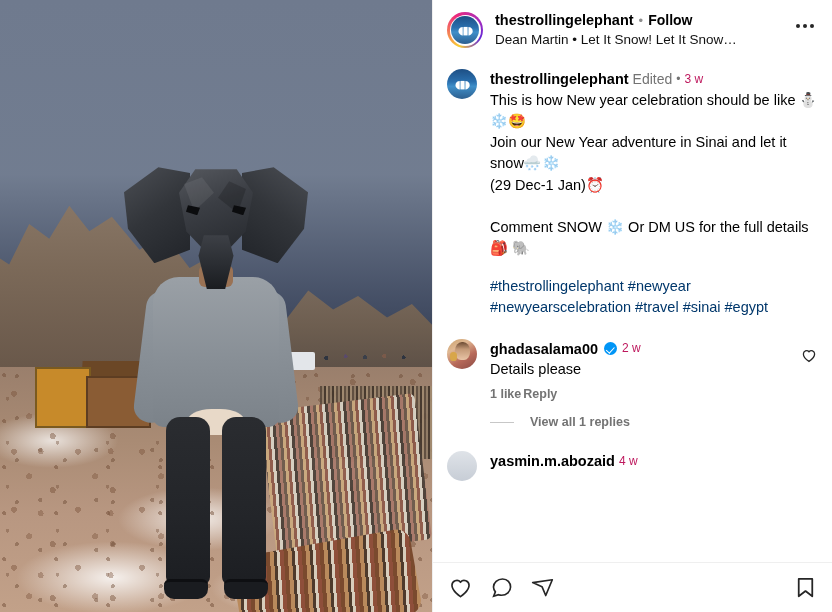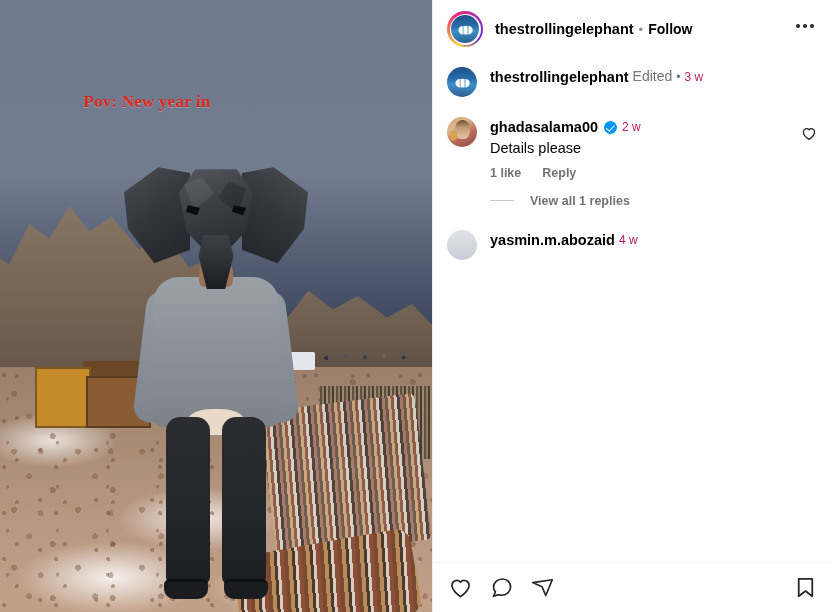--- a/index.html
+++ b/index.html
@@ -276,21 +276,21 @@
   }
   .verified::after {
     content: ""; position: absolute; left: 4px; top: 2.5px;
     width: 3.5px; height: 6.5px; border: solid #fff;
     border-width: 0 1.7px 1.7px 0; transform: rotate(42deg);
   }
   .cmt-text { font-size: 14.5px; line-height: 1.46; color: #000;
               white-space: pre-wrap; word-wrap: break-word; }
   .tags { font-size: 14.5px; line-height: 1.46; color: #00376b;
           white-space: pre-wrap; margin-top: 17px; }
-  .cmt-meta { display: flex; align-items: center; gap: 21px; margin-top: 7px; }
+  .cmt-meta { display: flex; align-items: center; gap: 2px; margin-top: 7px; }
   .meta-i { font-size: 12.5px; font-weight: 600; color: #737373; cursor: pointer; }
   .heart-sm {
     flex: 0 0 auto; align-self: flex-start; margin-top: 7px;
     width: 18px; height: 18px; cursor: pointer;
   }
   .replies { display: flex; align-items: center; gap: 16px; padding: 10px 6px 4px 57px; }
   .rep-line { width: 24px; height: 1px; background: #c7c7c7; flex: 0 0 24px; }
   .rep-txt { font-size: 12.5px; font-weight: 600; color: #737373; cursor: pointer; }
 
   .fade-row { padding-top: 4px; }
@@ -342,39 +342,39 @@
         <div class="ear r"></div>
         <div class="head"></div>
         <div class="facet f1"></div>
         <div class="facet f2"></div>
         <div class="eye l"></div>
         <div class="eye r"></div>
         <div class="trunk"></div>
       </div>
     </div>
 
-    <div class="overlay-text">Pov: New year in</div>
   </div>
 
   <div class="side">
 
     <div class="hdr">
       <div class="ring">
         <div class="ring-in">
           <div class="av">
             <span class="av-logo">◖▮◗</span>
           </div>
         </div>
       </div>
       <div class="hdr-txt">
         <div class="hdr-l1">
           <span class="uname">thestrollingelephant</span>
           <span class="dot-sep">•</span>
           <span class="follow">Follow</span>
         </div>
+        <div class="hdr-l2">Dean Martin • Let It Snow! Let It Snow…</div>
       </div>
       <div class="more">
         <div class="more-wrap">
           <span></span>
             <span></span>
             <span></span>
         </div>
       </div>
     </div>
 
@@ -384,20 +384,26 @@
         <div class="cmt-av">
           <span class="av-logo">◖▮◗</span>
         </div>
         <div class="cmt-body">
           <div class="cmt-l1">
             <span class="cmt-user">thestrollingelephant</span>
             <span class="edited">Edited</span>
             <span class="sep2">•</span>
             <span class="when">3 w</span>
           </div>
+          <div class="cmt-text">This is how New year celebration should be like ⛄❄️🤩
+Join our New Year adventure in Sinai and let it snow🌨️❄️
+(29 Dec-1 Jan)⏰
+
+Comment SNOW ❄️ Or DM US for the full details🎒 🐘</div>
+          <div class="tags">#thestrollingelephant #newyear #newyearscelebration #travel #sinai #egypt</div>
         </div>
       </div>
 
       <div class="cmt" style="padding-top:16px;">
         <div class="cmt-av u2"></div>
         <div class="cmt-body">
           <div class="cmt-l1">
             <span class="cmt-user">ghadasalama00</span>
             <span class="verified"></span>
             <span class="when">2 w</span>

